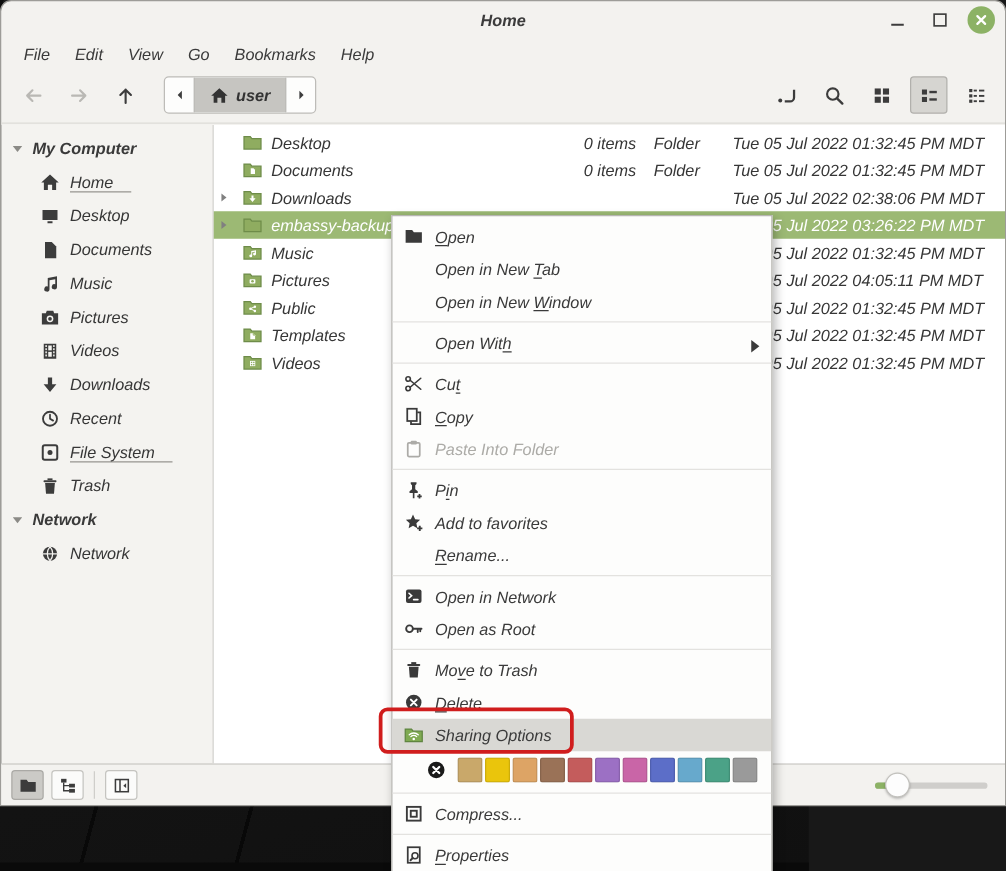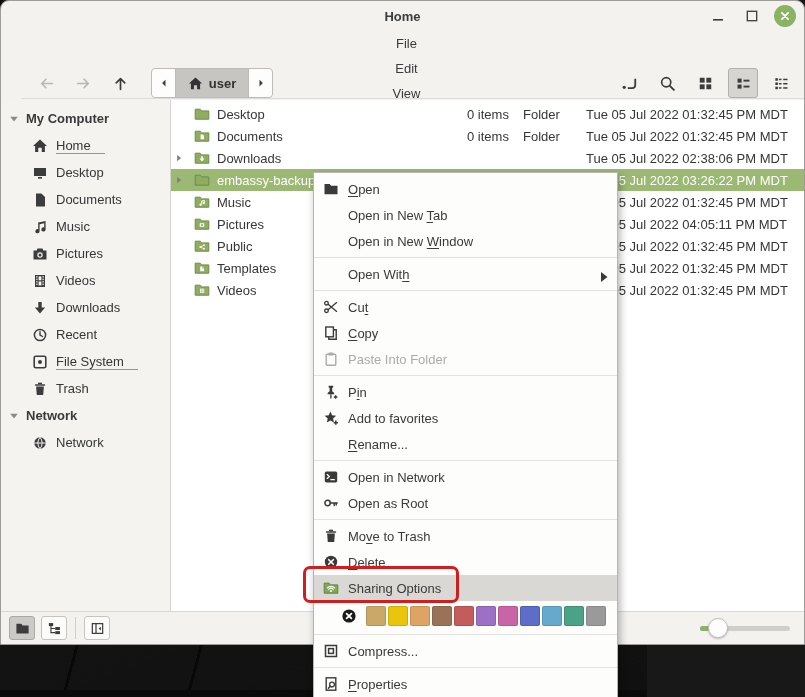--- a/index.html
+++ b/index.html
@@ -7,38 +7,39 @@
   body {
     font-family:"Liberation Sans", sans-serif;
     font-size:13px; color:#3a3a3a;
     background:#181818;
   }
   .desktop{ position:relative; width:647px; height:697px;
     background:
       repeating-linear-gradient(105deg, rgba(0,0,0,.55) 0 3px, transparent 3px 120px),
       repeating-linear-gradient(17deg, rgba(0,0,0,.45) 0 3px, transparent 3px 150px),
       linear-gradient(160deg,#1d1d1d 0%,#141414 60%,#101010 100%);
+    font-style: italic;
   }
   .desktop::after{ content:""; position:absolute; left:0; right:0; bottom:0; height:7px; background:#0a0a0a; }
 
   
   .window{ position:absolute; left:0; top:0; width:805px; height:645px;
     background:#f3f2ef; border:1px solid #9d9c98; border-radius:9px 9px 0 0; overflow:hidden; }
 
   .titlebar{ position:relative; height:30px; display:flex; align-items:center; justify-content:center; }
   .title{ font-weight:bold; color:#3c3c3c; }
   .win-controls{ position:absolute; right:8px; top:0; height:30px; display:flex; align-items:center; gap:10px; }
   .win-btn{ width:24px; height:24px; border:none; background:transparent; display:flex; align-items:center; justify-content:center; color:#3c3c3c; cursor:default; }
   .win-btn.close{ width:22px; height:22px; border-radius:50%; background:#8cb265; }
   .win-btn svg{ width:16px; height:16px; }
 
-  .menubar{ height:30px; display:flex; align-items:center; padding-left:8px;flex-direction:column; }
+  .menubar{ height:30px; display:flex; align-items:flex-start; padding-left:8px; }
   .menubar-item{ padding:5px 10px; color:#3a3a3a; }
 
-  .toolbar{ height:38px; display:flex; align-items:flex-end; padding:0 8px 0 10px; border-bottom:1px solid #dddcd8;margin-left:20px; }
+  .toolbar{ height:38px; display:flex; align-items:flex-start; padding:0 8px 0 10px; border-bottom:1px solid #dddcd8; }
   .tool-btn{ width:30px; height:30px; display:flex; align-items:center; justify-content:center; color:#3c3c3c; border:1px solid transparent; border-radius:3px; background:transparent; }
   .tool-btn.disabled{ color:#b9b8b4; }
   .tool-btn + .tool-btn{ margin-left:7px; }
   .tool-btn svg{ width:17px; height:17px; }
   .tool-btn.active{ background:#d6d5d1; border-color:#b1b0ac; }
 
   .breadcrumb{ margin-left:16px; display:flex; height:30px; border:1px solid #bdbcb8; border-radius:4px; overflow:hidden; background:#fdfdfc; }
   .crumb-seg{ display:flex; align-items:center; justify-content:center; }
   .crumb-arrow{ width:23px; color:#3c3c3c; }
   .crumb-arrow svg{ width:12px; height:12px; }

